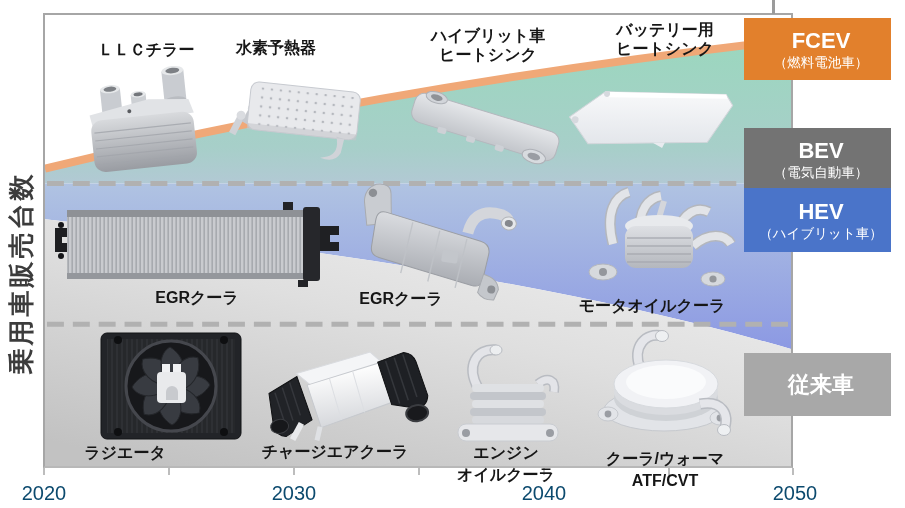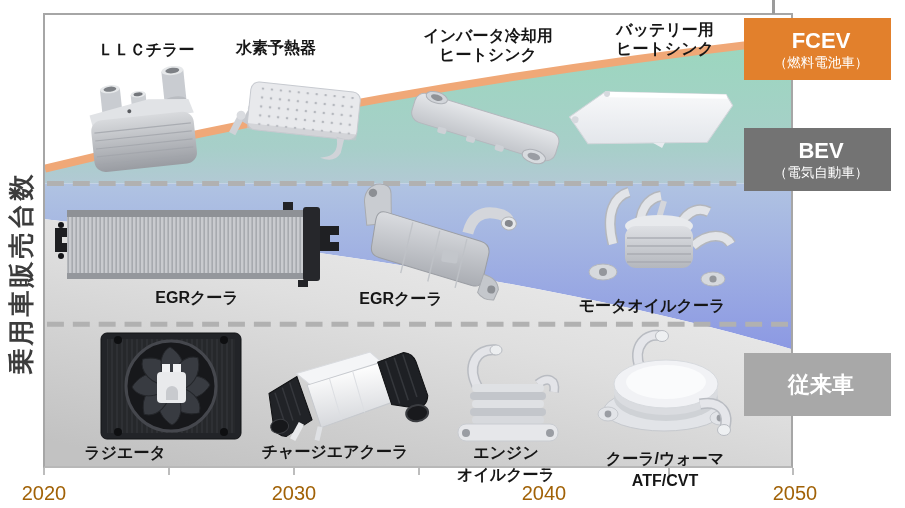--- a/index.html
+++ b/index.html
@@ -5,21 +5,21 @@
   html,body{margin:0;padding:0;background:#fff;}
   #stage{position:relative;width:905px;height:508px;background:#ffffff;overflow:hidden;
          font-family:"Liberation Sans","DejaVu Sans",sans-serif;}
   
   #plot{position:absolute;left:43px;top:13px;width:750px;height:455px;
         border:2px solid #a6a6a6;border-bottom-color:#b8b8b8;box-sizing:border-box;background:#fff;}
   #plot svg{display:block;width:100%;height:100%;}
   .ylabel{position:absolute;left:21px;top:273px;transform:translate(-50%,-50%) rotate(-90deg);
           white-space:nowrap;font-weight:bold;font-size:26px;letter-spacing:3px;color:#3c3c3c;}
   .tick{position:absolute;top:468px;width:2px;height:7px;background:#bdbdbd;}
-  .xlab{position:absolute;top:482px;transform:translateX(-50%);font-size:20px;color:#a16207;}
+  .xlab{position:absolute;top:482px;transform:translateX(-50%);font-size:20px;color:#0c4a6e;}
   .plab{position:absolute;transform:translateX(-50%);font-weight:bold;font-size:16px;
         color:#161616;white-space:nowrap;text-align:center;line-height:19px;z-index:6;}
   .plab.two{line-height:22px;}
   .catbox{position:absolute;left:744px;width:140px;z-index:8;display:flex;flex-direction:column;
           justify-content:center;align-items:center;color:#fff;text-align:center;padding-left:7px;}
   .catbox .t{font-weight:bold;font-size:22px;line-height:26px;}
   .catbox .s{font-size:13.5px;line-height:17px;}
   .product{position:absolute;z-index:5;}
   .product svg{display:block;width:100%;height:100%;overflow:visible;}
   #top-mark{position:absolute;left:772px;top:0;width:3px;height:14px;background:#9b9b9b;z-index:2;}
@@ -78,20 +78,24 @@
   <div class="xlab" style="left:544px">2040</div>
   <div class="xlab" style="left:795px">2050</div>
 
   <div class="catbox" style="top: 18px; height: 62px; background-color: rgb(226, 128, 44);">
     <div class="t">FCEV</div>
     <div class="s">（燃料電池車）</div>
   </div>
   <div class="catbox" style="top: 128px; height: 63px; background-color: #737373;">
     <div class="t">BEV</div>
     <div class="s">（電気自動車）</div>
+  </div>
+  <div class="catbox" style="top: 188px; height: 64px; background-color: rgb(74, 116, 201);">
+    <div class="t">HEV</div>
+    <div class="s">（ハイブリット車）</div>
   </div>
   <div class="catbox" style="top: 353px; height: 63px; background-color: rgb(168, 168, 168);">
     <div class="t">従来車</div>
   </div>
 
   <div class="product" style="left:80px;top:58px;width:125px;height:118px">
     <svg viewBox="0 0 125 118">
       <defs>
           <linearGradient id="g-llc" x1="0" y1="0" x2="0" y2="1">
         <stop offset="0" stop-color="#d8dadd"></stop>
@@ -367,21 +371,21 @@
       <ellipse cx="78" cy="56" rx="40" ry="17" fill="#fafbfc"></ellipse>
       <path d="M112,78 C134,74 142,88 136,104" stroke="#b9bcc2" stroke-width="11" fill="none"></path>
       <path d="M112,78 C134,74 142,88 136,104" stroke="#e5e6ea" stroke-width="8" fill="none"></path>
       <ellipse cx="136" cy="104" rx="6.5" ry="5.5" fill="#eef0f2" stroke="#b9bcc2"></ellipse>
     </svg>
   </div>
 
   <div class="plab" style="left:146px;top:40px">ＬＬＣチラー</div>
   <div class="plab" style="left:276px;top:38px">水素予熱器</div>
   <div class="plab" style="left:488px;top:26px">
-    <div>インバータ冷却用</div>
+    <div>ハイブリット車</div>
     <div>ヒートシンク</div>
   </div>
   <div class="plab" style="left:665px;top:20px">
     <div>バッテリー用</div>
     <div>ヒートシンク</div>
   </div>
   <div class="plab" style="left:197px;top:288px">EGRクーラ</div>
   <div class="plab" style="left:401px;top:289px">EGRクーラ</div>
   <div class="plab" style="left:652px;top:296px">モータオイルクーラ</div>
   <div class="plab" style="left:125px;top:443px">ラジエータ</div>

